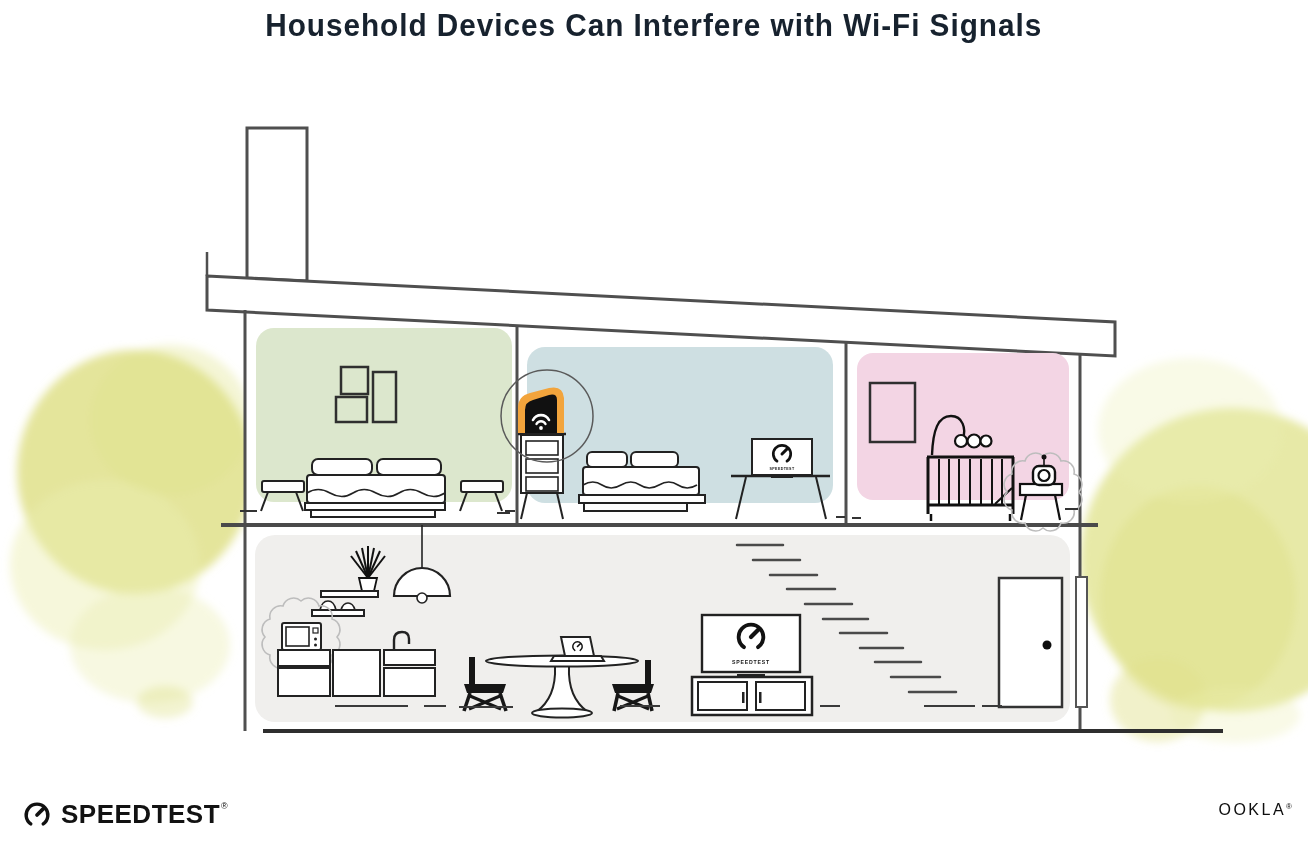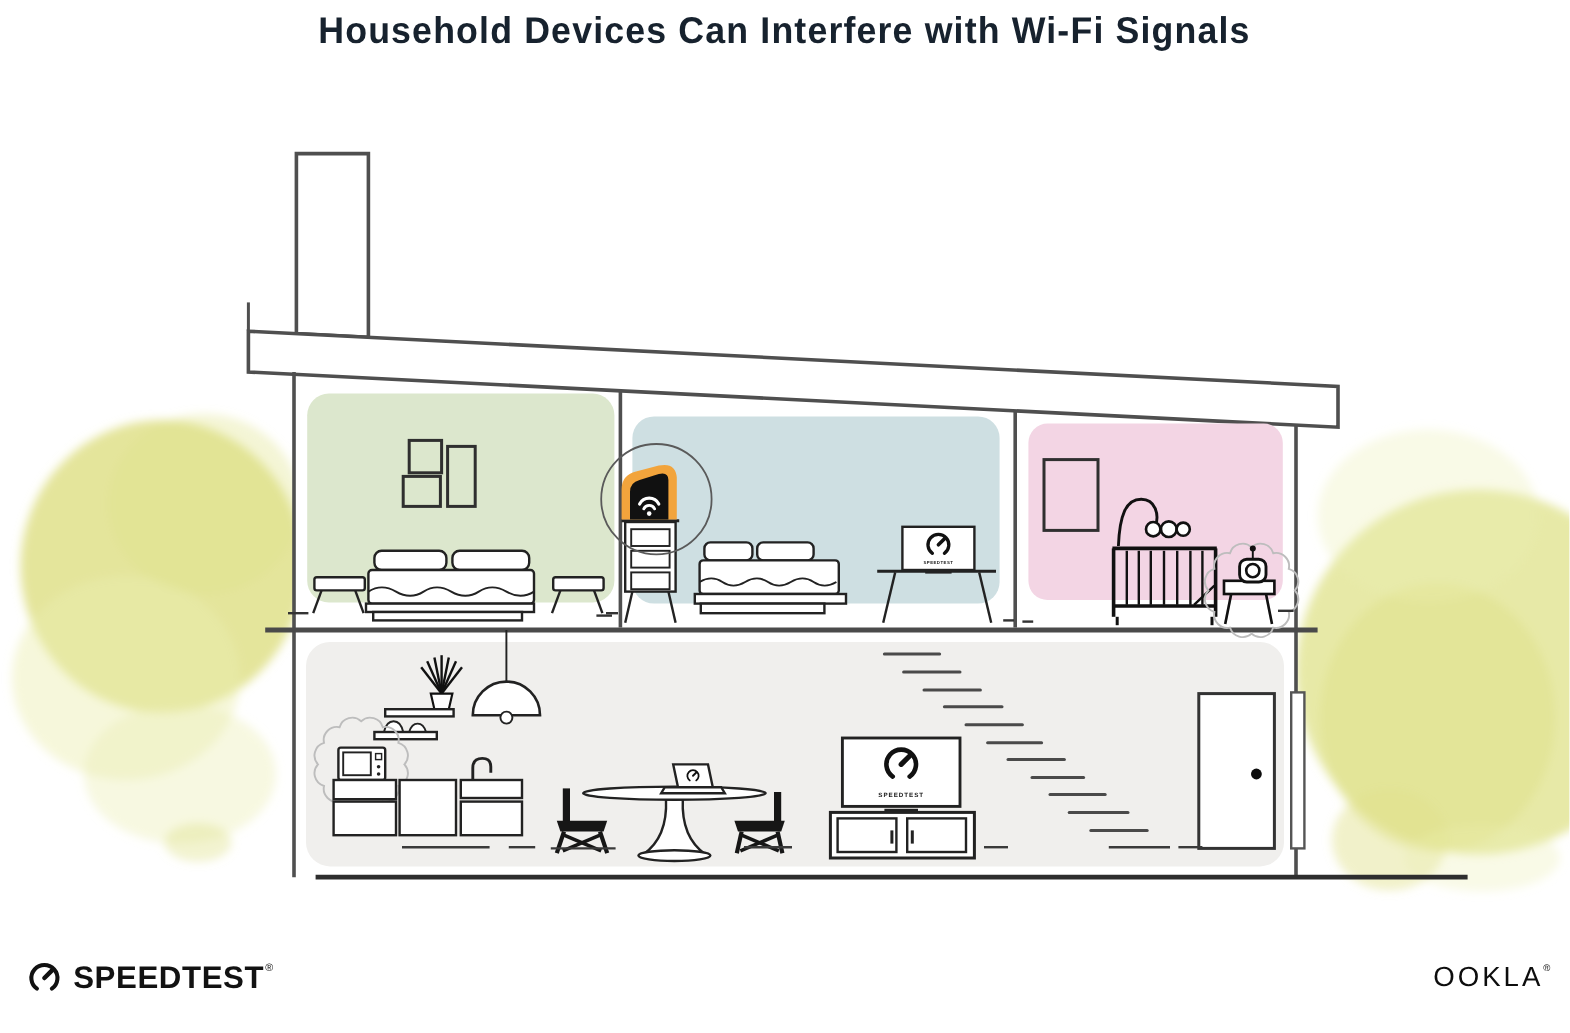--- a/index.html
+++ b/index.html
@@ -8,21 +8,21 @@
   .header{position:absolute;top:8px;left:0;width:100%;text-align:center;z-index:3;}
   .title{margin:0;font-size:31px;font-weight:700;color:#17222e;letter-spacing:1px;
          display:inline-block;transform:scaleX(.96);}
   .url{margin:2px 0 0 0;font-size:31px;font-weight:400;color:#4b4b4b;letter-spacing:.5px;}
   .scene{position:absolute;top:0;left:0;width:1308px;height:861px;z-index:1;}
   .footer-left{position:absolute;left:22px;top:799px;display:flex;align-items:center;z-index:3;}
   .logo-gauge{width:30px;height:30px;margin-right:9px;}
   .st-word{font-size:26px;font-weight:700;color:#121212;letter-spacing:.5px;}
   .footer-left sup{font-size:9px;color:#121212;margin-left:1px;align-self:flex-start;margin-top:2px;}
   .footer-right{position:absolute;right:16px;top:801px;display:flex;align-items:flex-start;z-index:3;}
-  .ookla-word{font-size:23px;font-weight:400;color:#0d0d0d;letter-spacing:2.5px;}
+  .ookla-word{font-size:16px;font-weight:400;color:#0d0d0d;letter-spacing:2.5px;}
   .footer-right sup{font-size:8px;color:#0d0d0d;margin-top:1px;}
   svg text{font-family:"Liberation Sans",sans-serif;}
 </style>
 </head>
 <body>
 
 <div class="page">
 
   <div class="header">
     <h1 class="title">Household Devices Can Interfere with Wi-Fi Signals</h1>

